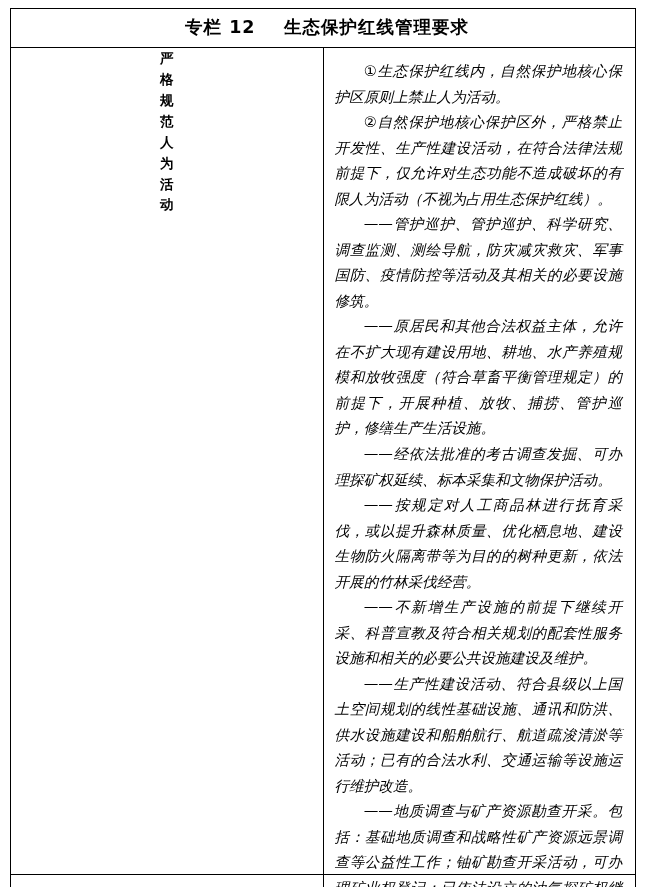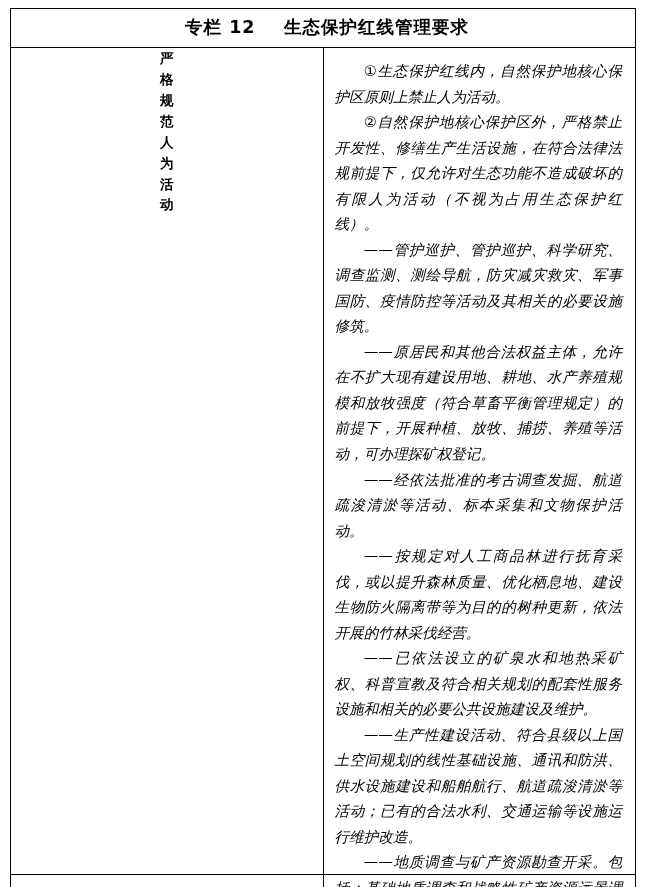--- a/index.html
+++ b/index.html
@@ -98,26 +98,26 @@
       </td>
     </tr>
     <tr>
       <td class="label-cell">
         <div class="label-inner">
           <span class="label-stack">严格规范人为活动</span>
         </div>
       </td>
       <td class="body-cell">
         <p>①生态保护红线内，自然保护地核心保护区原则上禁止人为活动。</p>
-        <p>②自然保护地核心保护区外，严格禁止开发性、修缮生产生活设施，在符合法律法规前提下，仅允许对生态功能不造成破坏的有限人为活动（不视为占用生态保护红线）。</p>
+        <p>②自然保护地核心保护区外，严格禁止开发性、生产性建设活动，在符合法律法规前提下，仅允许对生态功能不造成破坏的有限人为活动（不视为占用生态保护红线）。</p>
         <p class="dash">——管护巡护、管护巡护、科学研究、调查监测、测绘导航，防灾减灾救灾、军事国防、疫情防控等活动及其相关的必要设施修筑。</p>
-        <p class="dash">——原居民和其他合法权益主体，允许在不扩大现有建设用地、耕地、水产养殖规模和放牧强度（符合草畜平衡管理规定）的前提下，开展种植、放牧、捕捞、养殖等活动，可办理探矿权登记。</p>
-        <p class="dash">——经依法批准的考古调查发掘、航道疏浚清淤等活动、标本采集和文物保护活动。</p>
+        <p class="dash">——原居民和其他合法权益主体，允许在不扩大现有建设用地、耕地、水产养殖规模和放牧强度（符合草畜平衡管理规定）的前提下，开展种植、放牧、捕捞、管护巡护，修缮生产生活设施。</p>
+        <p class="dash">——经依法批准的考古调查发掘、可办理探矿权延续、标本采集和文物保护活动。</p>
         <p class="dash">——按规定对人工商品林进行抚育采伐，或以提升森林质量、优化栖息地、建设生物防火隔离带等为目的的树种更新，依法开展的竹林采伐经营。</p>
-        <p class="dash">——已依法设立的矿泉水和地热采矿权、科普宣教及符合相关规划的配套性服务设施和相关的必要公共设施建设及维护。</p>
+        <p class="dash">——不新增生产设施的前提下继续开采、科普宣教及符合相关规划的配套性服务设施和相关的必要公共设施建设及维护。</p>
         <p class="dash">——生产性建设活动、符合县级以上国土空间规划的线性基础设施、通讯和防洪、供水设施建设和船舶航行、航道疏浚清淤等活动；已有的合法水利、交通运输等设施运行维护改造。</p>
         <p class="dash">——地质调查与矿产资源勘查开采。包括：基础地质调查和战略性矿产资源远景调查等公益性工作；铀矿勘查开采活动，可办理矿业权登记；已依法设立的油气探矿权继续勘查活动，可办理探矿权延续、变更（不含扩大勘查区块范围）、保留、注销，当发现可供开采油气资源并探明储量时，可将开采拟占用的地表范围依照国家相关规定调出生态保护红线；已依法设立的油气采矿权不扩大用地范围，继续开采，可办理采矿权延续、变更（不含扩大矿区范围）、注销；已依法设立的矿泉水和地热采矿权，在不超过已经核定的生产规模、不新增生产设施的前提下继续开采，可办理采矿权延续、变更（不含扩大矿区范围）、注销；已依法设立和新立铬、铜、镍、锂、钴、锆、钾盐、中重稀土矿等战略性矿产探矿权开展查活动，可办理探矿权登记，因国家战略需要开采的，可办理采矿权登记。应落实减缓生态环境影响措施，严格执行绿色勘查、上述勘查开采活动，开采及矿山环境生态修复相关要求。</p>
       </td>
     </tr>
 
   </tbody>
     </table>
   <div class="bottom-line"></div>
 </div>
 

